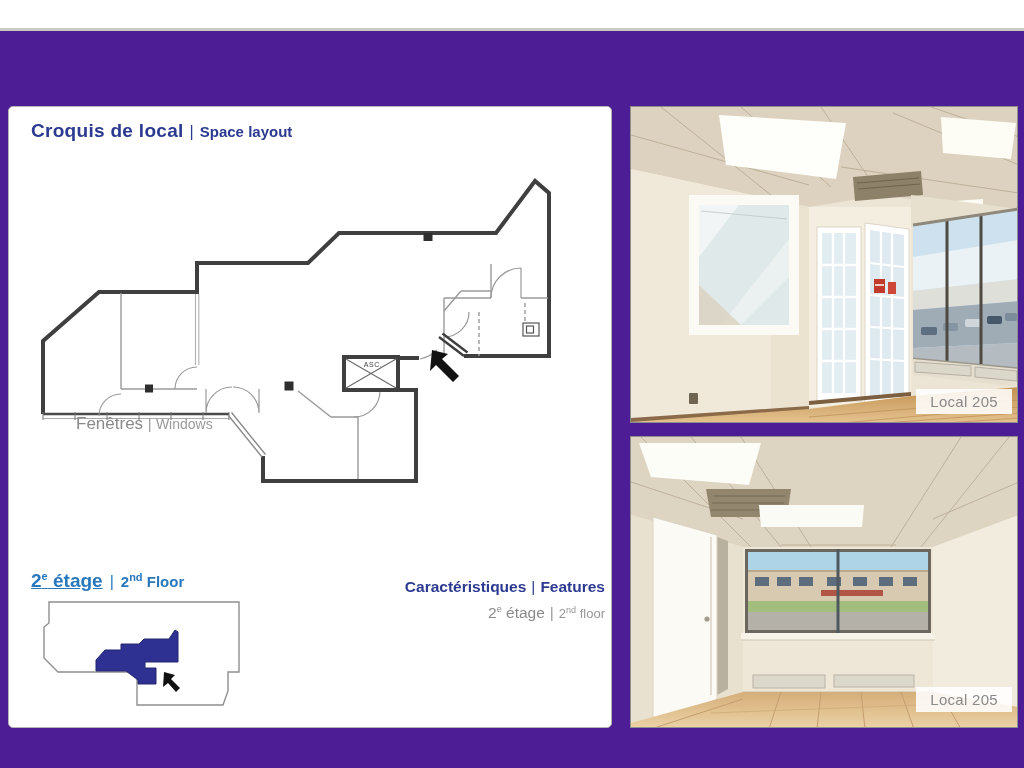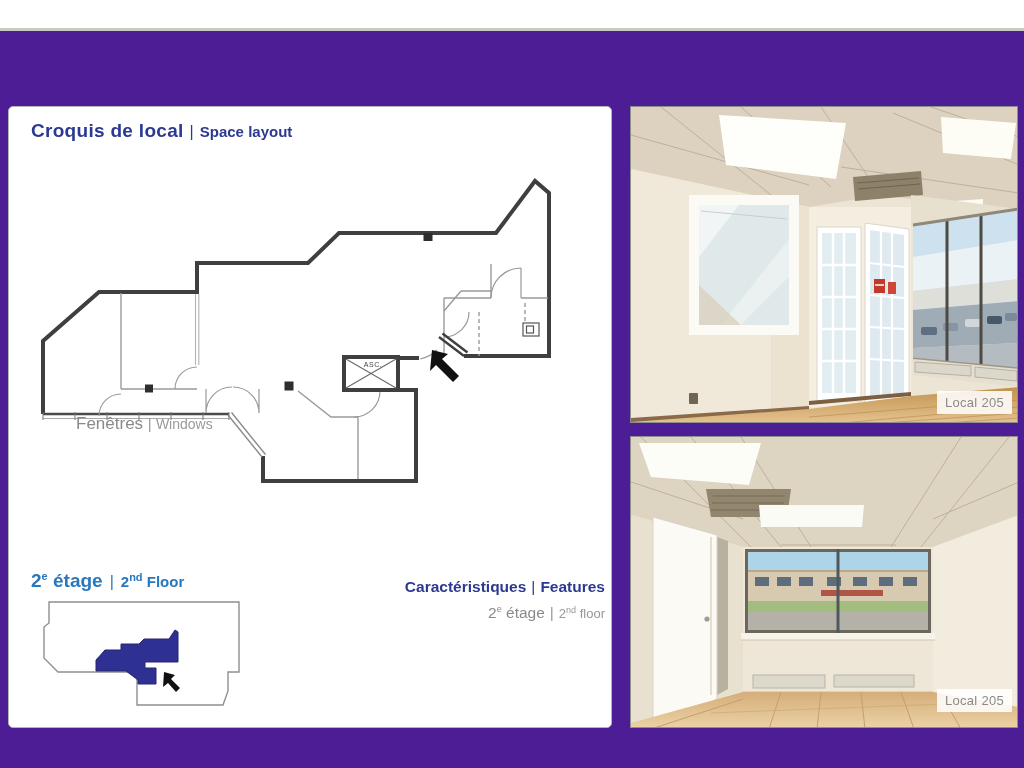--- a/index.html
+++ b/index.html
@@ -11,40 +11,40 @@
   #layout-panel{position:absolute;left:8px;top:78px;width:604px;height:622px;
     border:1.5px solid #b5b5b3;border-radius:5px;background:#fff;box-sizing:border-box;}
   #plan-svg{position:absolute;left:0;top:0;width:601px;height:619px;}
 
   .panel-title{position:absolute;left:22px;top:13px;color:#2B3990;white-space:nowrap;}
   .panel-title .t-fr{font-size:19px;font-weight:bold;letter-spacing:.3px;}
   .panel-title .t-sep{font-size:16px;font-weight:400;padding:0 6px;color:#2B3990;}
   .panel-title .t-en{font-size:15px;font-weight:bold;}
 
   .mini-title{position:absolute;left:22px;top:463px;color:#2878BE;white-space:nowrap;}
-  .mini-title .m-fr{font-size:19px;font-weight:bold;}
+  .mini-title .m-fr{font-size:19px;font-weight:bold;text-decoration:underline;}
   .mini-title sup{font-size:11px;vertical-align:super;font-weight:bold;}
   .mini-title .m-sep{font-size:16px;font-weight:400;padding:0 7px;}
   .mini-title .m-en{font-size:15px;font-weight:bold;}
 
   .features{position:absolute;left:230px;top:470px;width:350px;text-align:right;line-height:20px;padding-left:16px;}
   .features .f-head{font-size:15.5px;font-weight:bold;color:#2B3990;margin-bottom:2px;}
   .features .f-head .f-sep{font-weight:400;padding:0 5px;}
   .features .f-line{font-size:15.5px;color:#8a8a8a;}
   .features .f-line .en{font-size:13px;color:#979797;}
   .features .f-line .f-sep{padding:0 5px;color:#9a9a9a;}
   .features sup{font-size:9px;vertical-align:super;}
 
   
   .photo{position:absolute;overflow:hidden;border:1px solid #8f8f8f;box-sizing:border-box;}
   #photo-top{left:630px;top:78px;width:388px;height:317px;}
   #photo-bottom{left:630px;top:408px;width:388px;height:292px;}
   .photo svg{position:absolute;left:0;top:0;}
   .photo-label{position:absolute;background:rgba(255,255,255,.87);color:#8a8a8a;
-    font-size:13px;padding:4px 8px;letter-spacing:.3px;}
+    font-size:15px;padding:4px 14px;letter-spacing:.3px;}
   #photo-top .photo-label{right:5px;bottom:8px;}
   #photo-bottom .photo-label{right:5px;bottom:15px;}
 </style>
 </head>
 <body>
 
 <div id="page">
   <div id="top-rule"></div>
 
   <div id="layout-panel">

